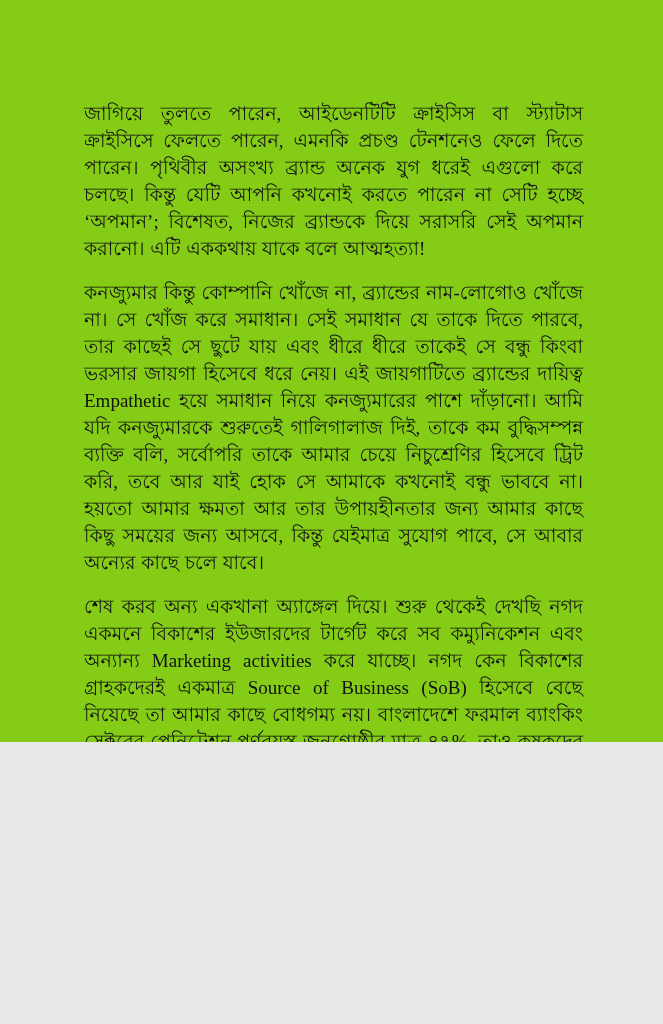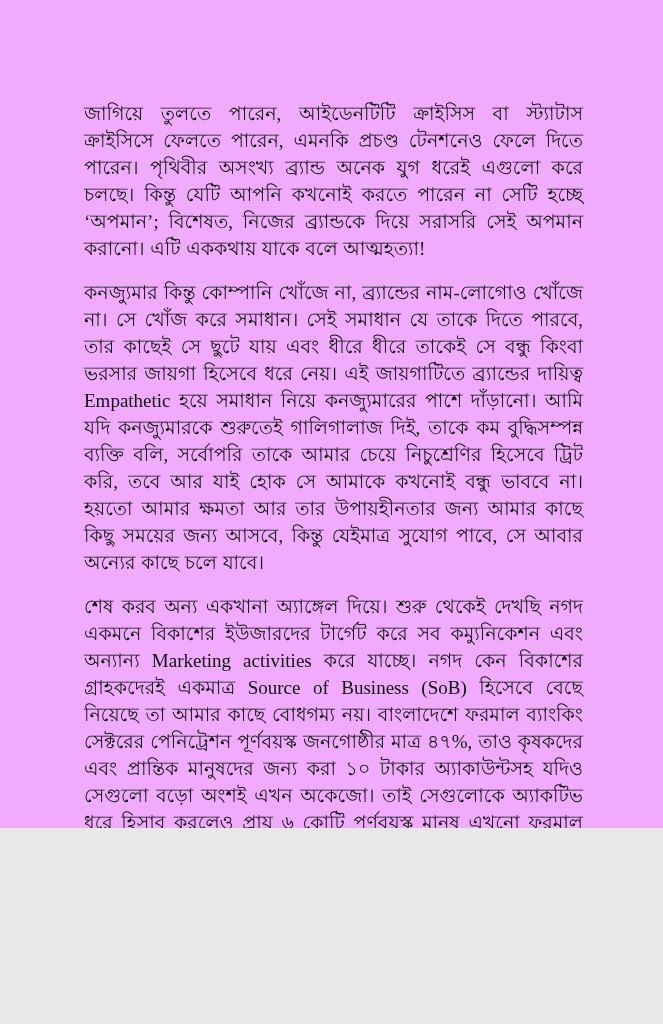--- a/index.html
+++ b/index.html
@@ -3,23 +3,23 @@
 <meta charset="utf-8">
 <style>
   html, body {
     margin: 0;
     padding: 0;
     background: #e8e8e8;
   }
   .page {
     position: relative;
     width: 663px;
-    height: 828px;
+    height: 742px;
     margin: 0 auto;
-    background: #f0abfc;
+    background: #84cc16;
     overflow: hidden;
     font-family: "Liberation Serif", "DejaVu Serif", serif;
     color: #121212;
   }
   .content {
     position: absolute;
     left: 84px;
     top: 100px;
     width: 499px;
   }

